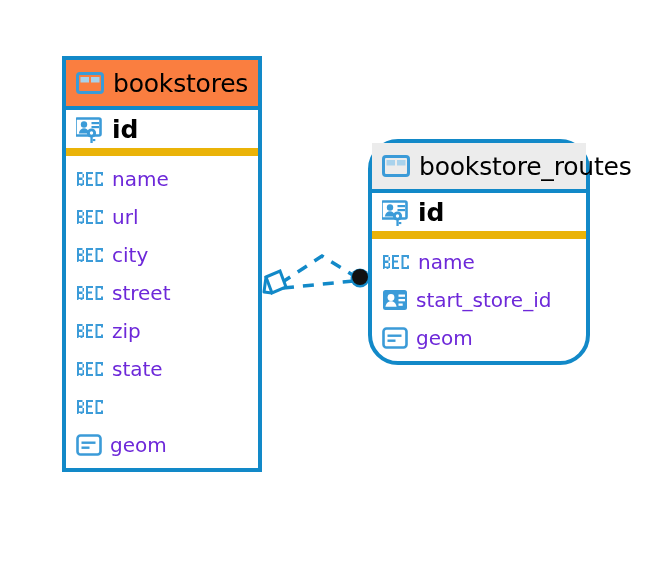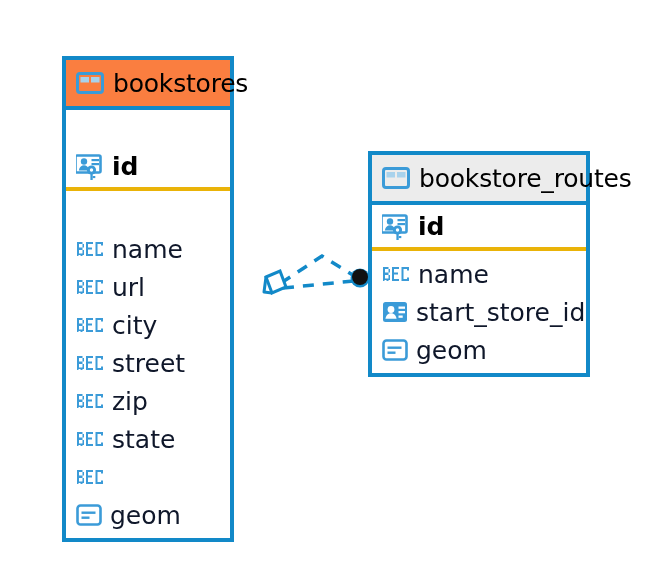--- a/index.html
+++ b/index.html
@@ -49,21 +49,21 @@
     margin-left: 9px;
     white-space: nowrap;
   }
 
   .pk-row {
     box-sizing: border-box;
     height: 46px;
     display: flex;
     align-items: center;
     padding-left: 10px;
-    border-bottom: 4px solid #eab308;
+    border-bottom: 8px solid #eab308;
     flex: 0 0 auto;
     background: #ffffff;
   }
   .pk-label {
     font-size: 25px;
     font-weight: bold;
     color: #000000;
     margin-left: 8px;
     white-space: nowrap;
   }
@@ -74,22 +74,22 @@
     padding-top: 4px;
     padding-bottom: 4px;
   }
   .field-row {
     height: 38px;
     display: flex;
     align-items: center;
     padding-left: 10px;
   }
   .field-label {
-    font-size: 25px;
-    color: #0f172a;
+    font-size: 20px;
+    color: #6d28d9;
     margin-left: 8px;
     white-space: nowrap;
     line-height: 1;
   }
 
   
   .icon {
     flex: 0 0 auto;
     display: inline-flex;
     align-items: center;
@@ -127,21 +127,21 @@
       <path d="M 266 277 L 280 271 L 286 287 L 272 293 Z" fill="#ffffff" stroke="#1289C8" stroke-width="3"></path>
       <path d="M 266 277 L 264 292 L 272 293" fill="none" stroke="#1289C8" stroke-width="3" stroke-linejoin="round"></path>
     </g>
 
     <g>
       <circle cx="360" cy="278" r="9.5" fill="#1289C8"></circle>
       <circle cx="360" cy="277" r="8" fill="#111111"></circle>
     </g>
   </svg>
 
-  <div class="entity" id="entity-bookstores" style="left:62px; top:56px; width:172px;gap:35px;">
+  <div class="entity" id="entity-bookstores" style="left:62px; top:56px; width:200px;">
 
     <div class="entity-header selected">
       <span class="icon icon-table">
         <svg viewBox="0 0 28 22" width="28" height="22" xmlns="http://www.w3.org/2000/svg">
           <rect x="1.5" y="1.5" width="25" height="19" rx="2.5" fill="none" stroke="#3B9BD8" stroke-width="3"></rect>
           <rect x="4.5" y="5" width="8.5" height="5.5" fill="#A8D2EC"></rect>
           <rect x="15" y="5" width="8.5" height="5.5" fill="#A8D2EC"></rect>
           <rect x="4.5" y="12" width="8.5" height="5.5" fill="#FA7E40"></rect>
           <rect x="15" y="12" width="8.5" height="5.5" fill="#FA7E40"></rect>
         </svg>
@@ -254,21 +254,21 @@
             <rect x="1.5" y="1.5" width="23" height="19" rx="3" fill="none" stroke="#3B9BD8" stroke-width="2.6"></rect>
             <rect x="5.5" y="7.5" width="14" height="2.4" fill="#3B9BD8"></rect>
             <rect x="5.5" y="12.5" width="8" height="2.4" fill="#3B9BD8"></rect>
           </svg>
         </span>
         <span class="field-label">geom</span>
       </div>
     </div>
   </div>
 
-  <div class="entity" id="entity-bookstore-routes" style="left:368px; top:151px; width:222px;">
+  <div class="entity" id="entity-bookstore-routes" style="left:368px; top:139px; width:222px;border-radius:30px;">
 
     <div class="entity-header normal">
       <span class="icon icon-table">
         <svg viewBox="0 0 28 22" width="28" height="22" xmlns="http://www.w3.org/2000/svg">
           <rect x="1.5" y="1.5" width="25" height="19" rx="2.5" fill="none" stroke="#3B9BD8" stroke-width="3"></rect>
           <rect x="4.5" y="5" width="8.5" height="5.5" fill="#A8D2EC"></rect>
           <rect x="15" y="5" width="8.5" height="5.5" fill="#A8D2EC"></rect>
           <rect x="4.5" y="12" width="8.5" height="5.5" fill="#ECECEC"></rect>
           <rect x="15" y="12" width="8.5" height="5.5" fill="#ECECEC"></rect>
         </svg>

